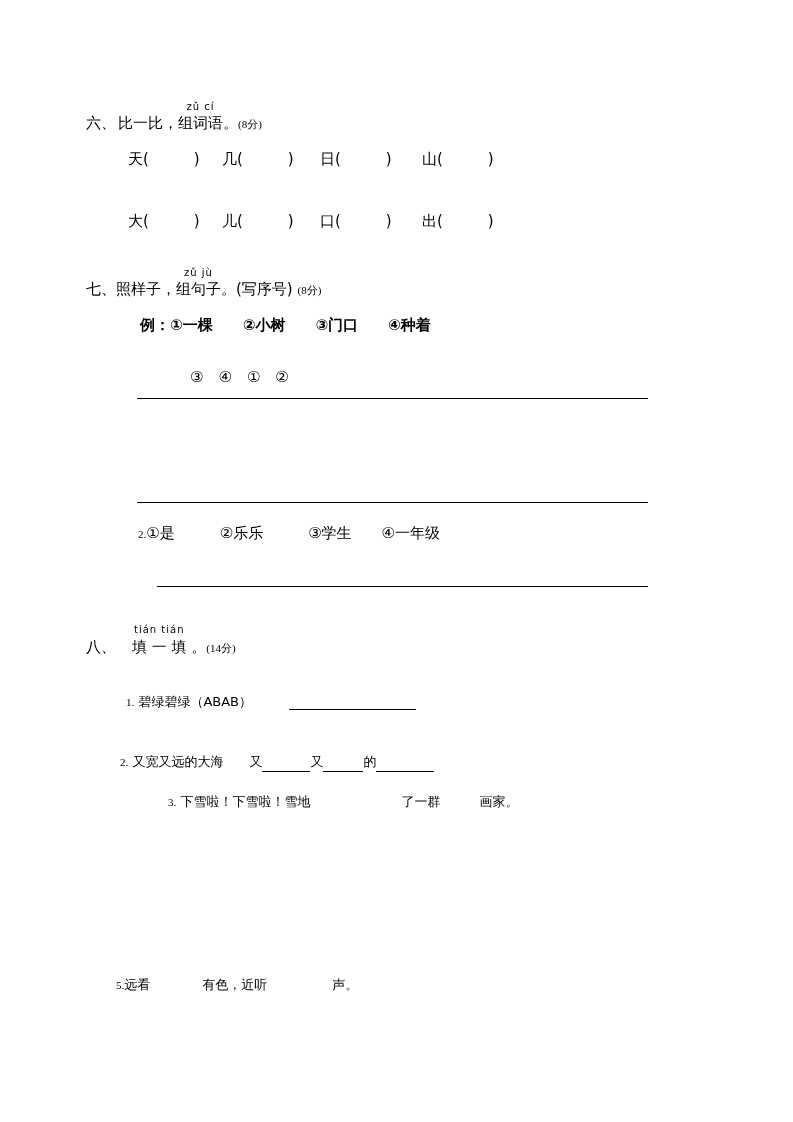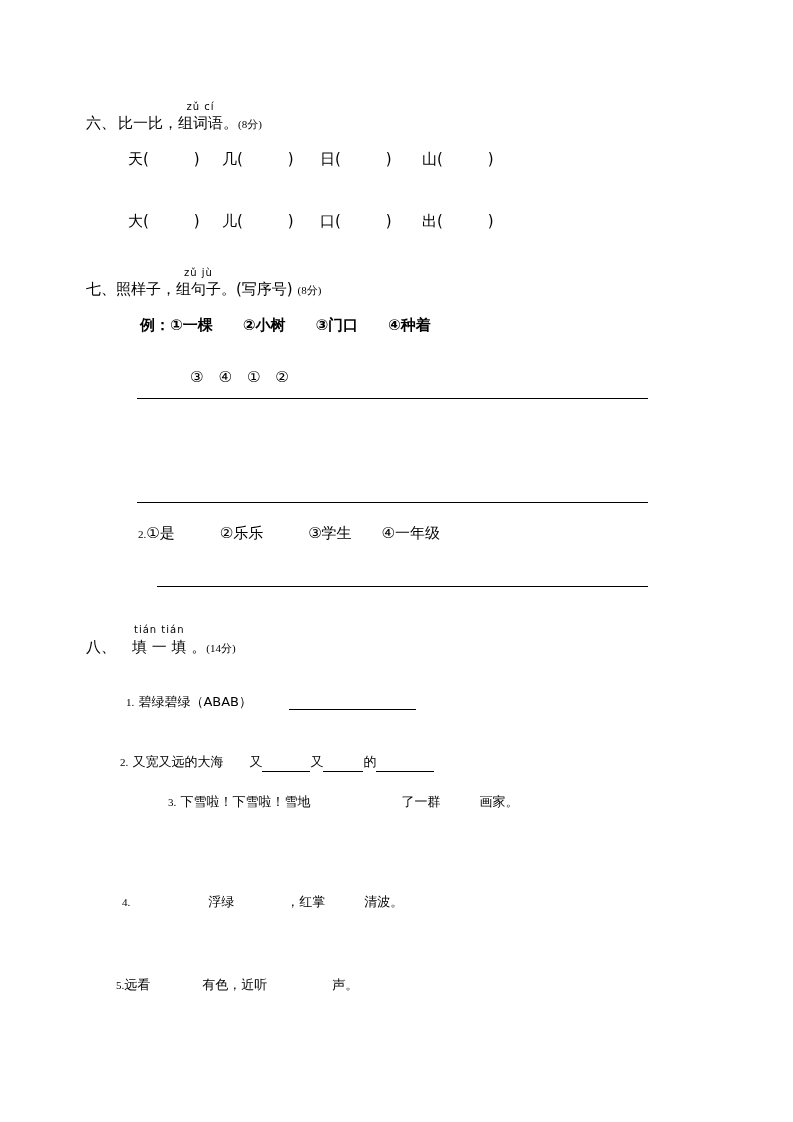--- a/index.html
+++ b/index.html
@@ -125,21 +125,18 @@
   <div class="blankline" style="left:289px; top:709px; width:127px;"></div>
 
   <div class="sec cn small" style="left:120px; top:752px;">
     <span class="num">2.</span> <span>又宽又远的大海</span>　　<span>又</span><span class="inline-blank" style="width:48px;"></span><span>又</span><span class="inline-blank" style="width:40px;"></span><span>的</span><span class="inline-blank" style="width:58px;"></span>
   </div>
 
   <div class="sec cn small" style="left:120px; top:792px;margin-left:48px;">
     <span class="num">3.</span> <span>下雪啦！下雪啦！雪地</span>　　　　　　　<span>了一群</span>　　　<span>画家。</span>
   </div>
 
-  <div class="sec cn small" style="left:122px; top:892px;">
-    <span class="num">4.</span>　　　　　　<span>浮绿</span>　　　　<span>，红掌</span>　　　<span>清波。</span>
-  </div>
 
   <div class="sec cn small" style="left:116px; top:975px;">
     <span class="num">5.</span><span>远看</span>　　　　<span>有色，近听</span>　　　　　<span>声。</span>
   </div>
 
 </div>
 
 </body></html>

